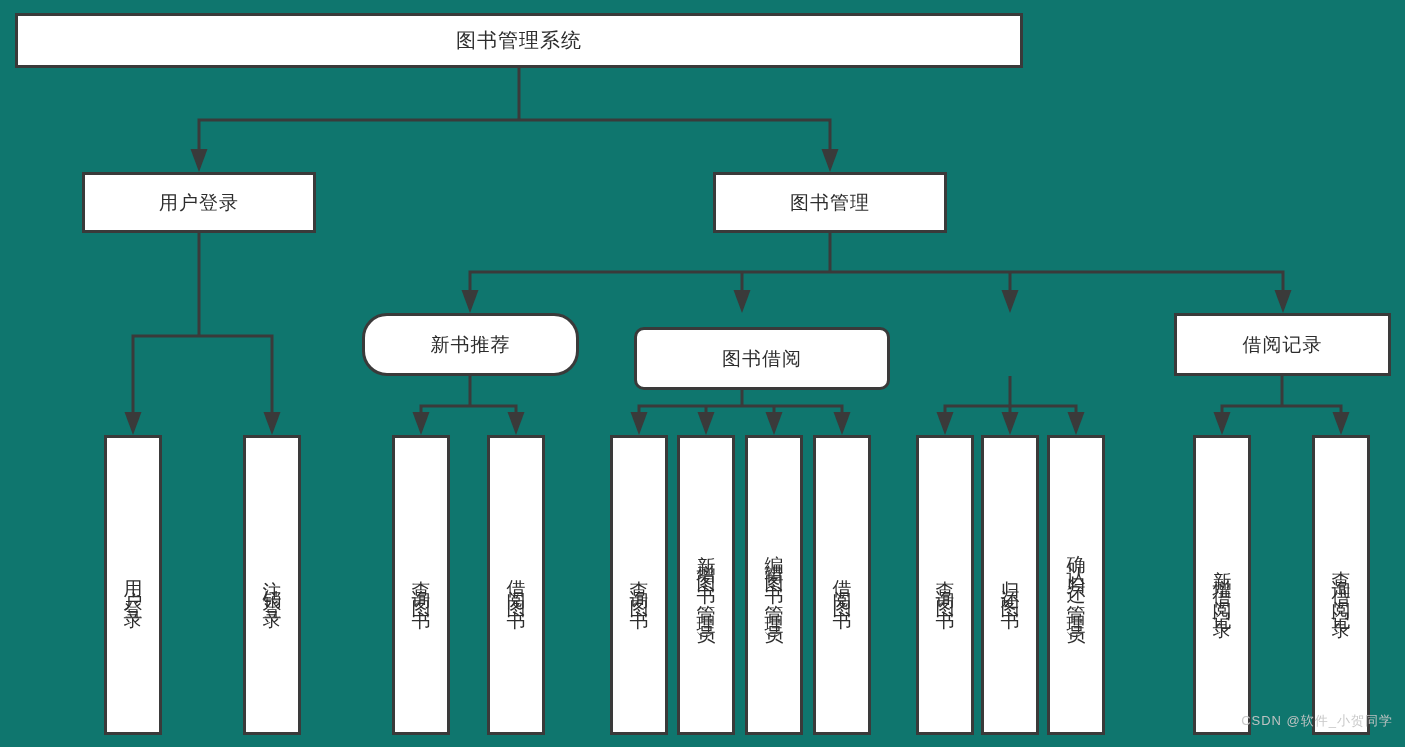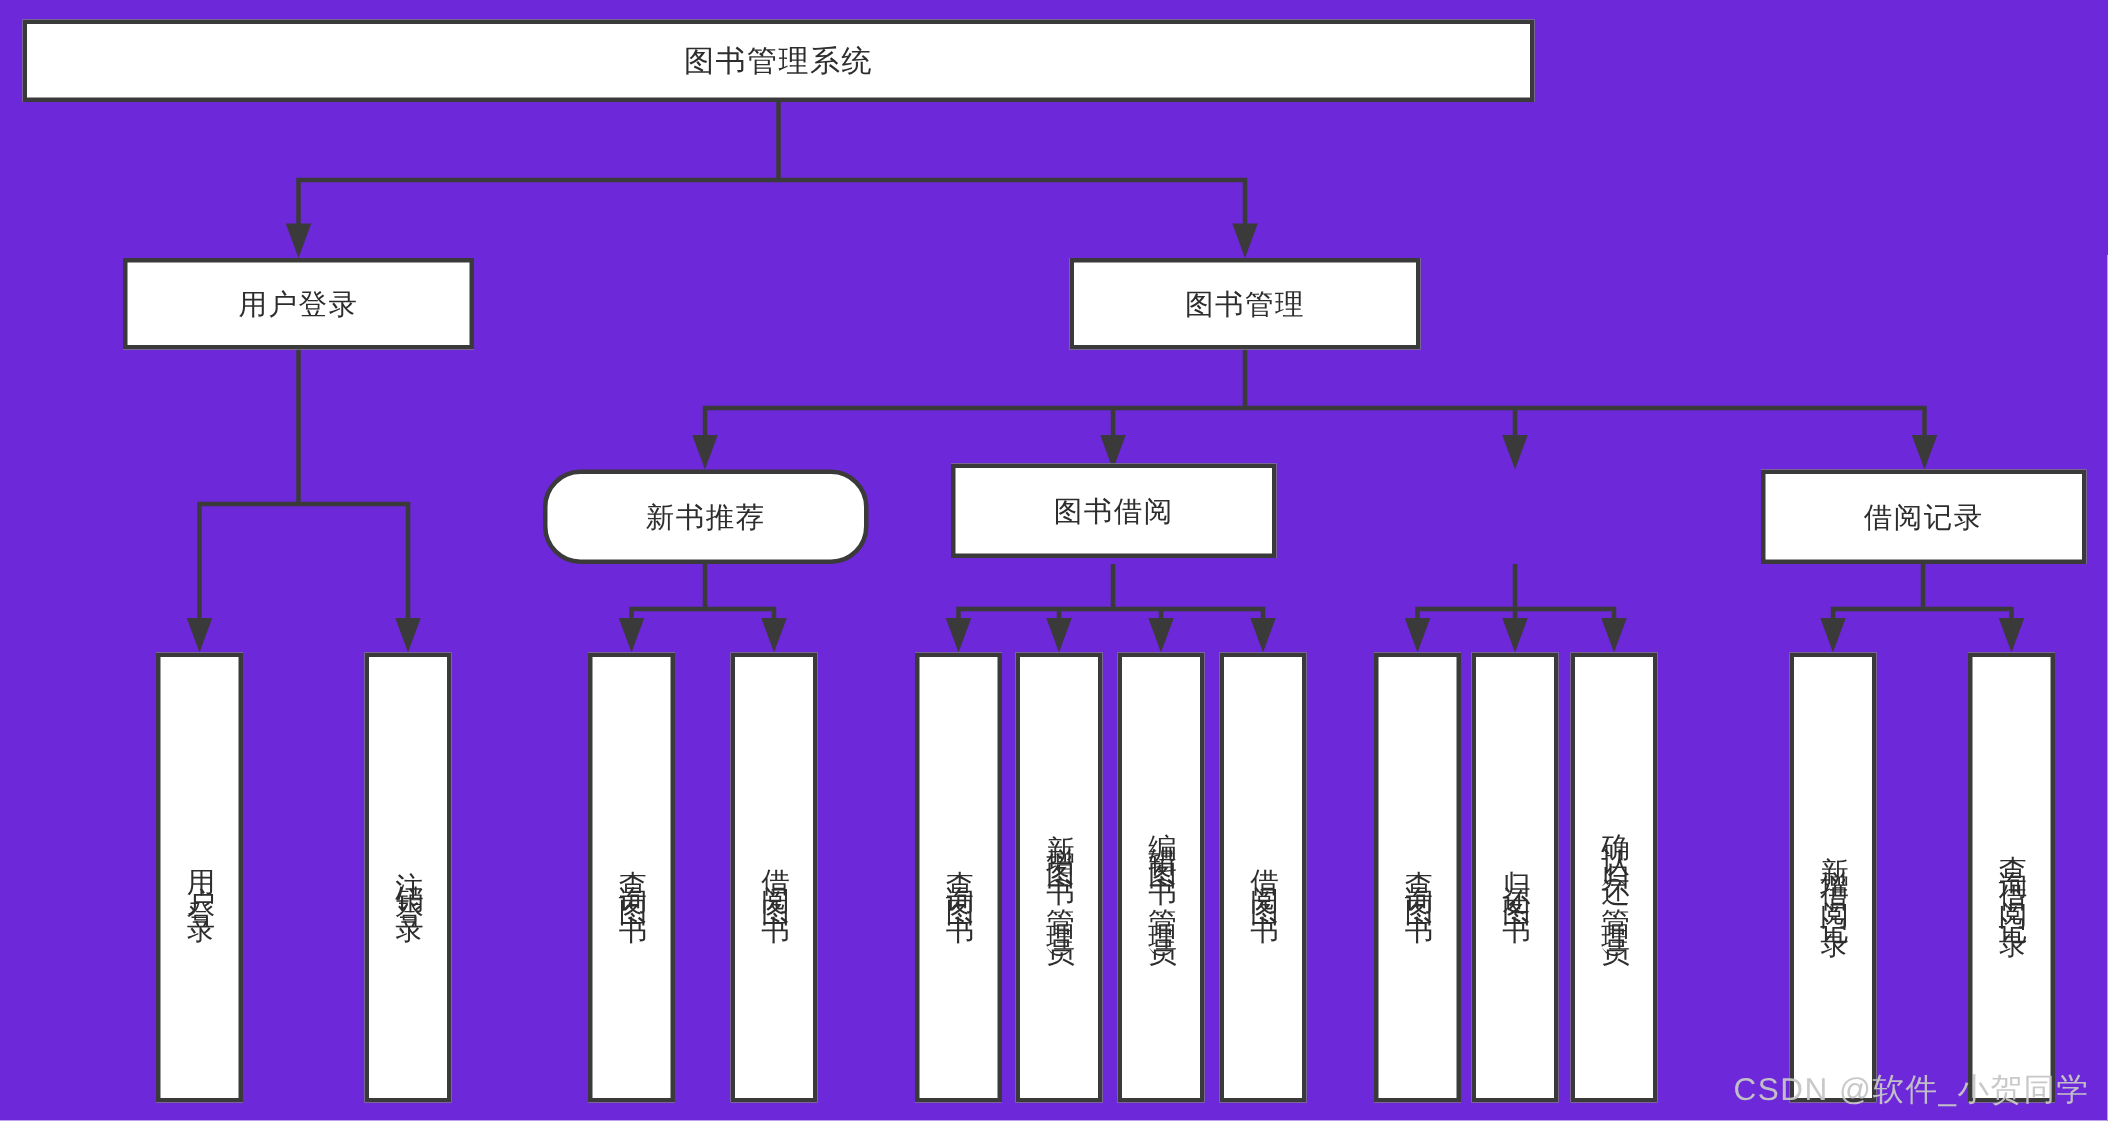--- a/index.html
+++ b/index.html
@@ -1,20 +1,20 @@
 <!DOCTYPE html>
 <html><head>
 <meta charset="utf-8">
 <style>
   html, body { margin: 0; padding: 0; background: #ffffff; }
   #canvas {
     position: relative;
     width: 1405px;
     height: 747px;
-    background: #6d28d9;
+    background: #0f766e;
     font-family: "Liberation Sans", "DejaVu Sans", sans-serif;
     overflow: hidden;
   }
   #connectors {
     position: absolute;
     left: 0; top: 0;
     width: 1405px; height: 747px;
     z-index: 1;
   }
   .node {
@@ -39,21 +39,21 @@
     writing-mode: vertical-rl;
     text-orientation: mixed;
     letter-spacing: 10px;
     line-height: 58px;
   }
   #watermark {
     position: absolute;
     right: 12px;
     top: 712px;
     z-index: 3;
-    font-size: 21px;
+    font-size: 13px;
     letter-spacing: 1px;
     color: rgba(198, 198, 198, 0.95);
     white-space: nowrap;
   }
 </style>
 </head>
 <body>
 
 <div id="canvas">
 
@@ -99,21 +99,21 @@
       <polygon points="1332.5,412 1349.5,412 1341,435"></polygon>
     </g>
   </svg>
 
   <div class="node node-h node-root" style="left:15px; top:13px; width:1008px; height:55px;">图书管理系统</div>
 
   <div class="node node-h" style="left:82px; top:172px; width:234px; height:61px;">用户登录</div>
   <div class="node node-h" style="left:713px; top:172px; width:234px; height:61px;text-align:right;">图书管理</div>
 
   <div class="node node-h" style="left:362px; top:313px; width:217px; height:63px;border-radius:25px;">新书推荐</div>
-  <div class="node node-h" style="left:634px; top:309px; width:217px; height:63px;">图书借阅</div>
+  <div class="node node-h" style="left:634px; top:327px; width:256px; height:63px;border-radius:10px;">图书借阅</div>
   <div class="node node-h" style="left:1174px; top:313px; width:217px; height:63px;">借阅记录</div>
 
   <div class="node node-v" style="left:104px; top:435px; width:58px; height:300px;">用户登录</div>
   <div class="node node-v" style="left:243px; top:435px; width:58px; height:300px;">注销登录</div>
 
   <div class="node node-v" style="left:392px; top:435px; width:58px; height:300px;">查询图书</div>
   <div class="node node-v" style="left:487px; top:435px; width:58px; height:300px;">借阅图书</div>
 
   <div class="node node-v" style="left:610px; top:435px; width:58px; height:300px;">查询图书</div>
   <div class="node node-v" style="left:677px; top:435px; width:58px; height:300px;">新增图书（管理员）</div>

